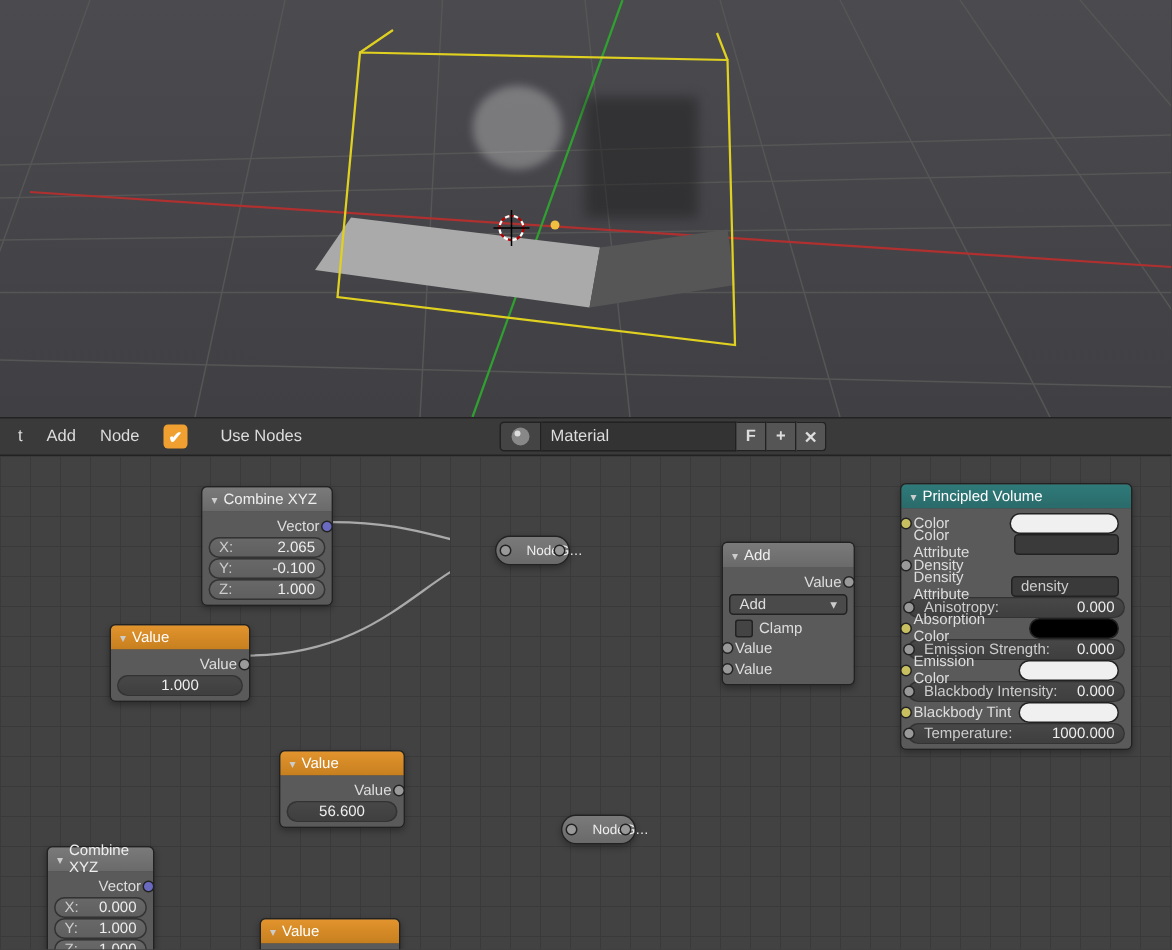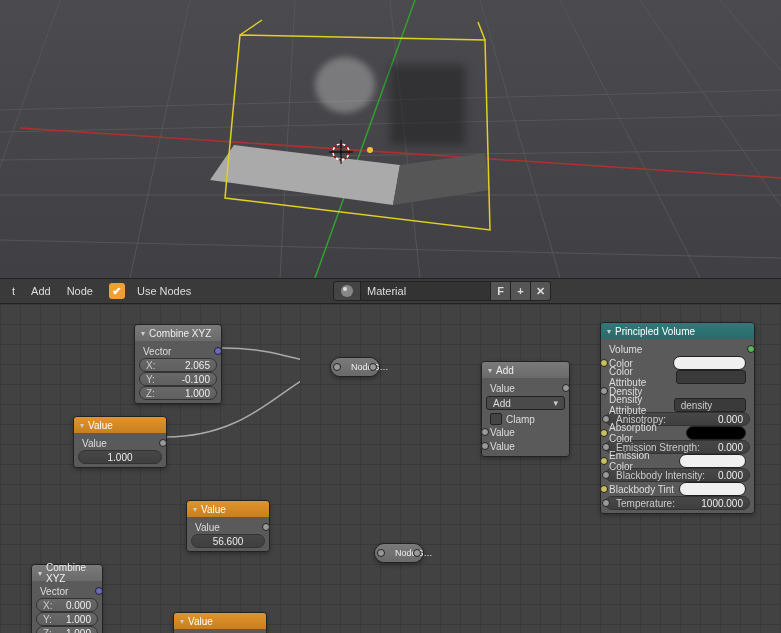--- a/index.html
+++ b/index.html
@@ -1,21 +1,21 @@
 <!DOCTYPE html>
 <html><head>
 <meta charset="utf-8">
 <style>
   * { box-sizing: border-box; margin: 0; padding: 0; }
   body { width: 781px; height: 633px; font-family: sans-serif; font-size: 11px; color: #ddd; background: #404040; overflow: hidden; position: relative; }
   .viewport { position: absolute; top: 0; left: 0; width: 781px; height: 278px; background: linear-gradient(180deg, #4a4a4f 0%, #404044 100%); overflow: hidden; }
   .viewport svg { width: 100%; height: 100%; }
   .header { position: absolute; top: 278px; left: 0; width: 781px; height: 26px; background: #3a3a3a; display: flex; align-items: center; border-top: 1px solid #222; border-bottom: 1px solid #222; padding-left: 4px; }
   .header .menu { padding: 0 8px; color: #ddd; cursor: default; }
-  .header .chklabel { padding-left: 12px; }
+  .header .chklabel { padding-left: 22px; }
   .header .chk { width: 16px; height: 16px; background: #f0a030; border-radius: 3px; margin-left: 8px; display: inline-flex; align-items: center; justify-content: center; color: #fff; font-weight: bold; }
   .header .spacer { flex: 1; }
   .header .matpicker { display: flex; align-items: flex-start; height: 20px; }
   .header .sphere { width: 28px; height: 20px; background: #444; border: 1px solid #222; border-radius: 3px 0 0 3px; display: flex; align-items: center; justify-content: center; }
   .header .matname { width: 130px; height: 20px; background: #333; border: 1px solid #222; border-left: none; color: #ddd; padding: 0 6px; display: flex; align-items: center; border-radius: 0; }
   .header .matbtn { width: 20px; height: 20px; background: #555; border: 1px solid #222; border-left: none; display: flex; align-items: center; justify-content: center; cursor: pointer; font-weight: bold; }
   .header .matbtn.last { border-radius: 0 3px 3px 0; }
   .header .right { width: 230px; }
   .node-editor { position: absolute; top: 304px; left: 0; width: 781px; height: 329px; overflow: hidden; }
   .node-editor .grid { position: absolute; inset: 0; background-color: #424242;
@@ -23,21 +23,21 @@
     background-size: 20px 20px; }
   .noodle { position: absolute; inset: 0; pointer-events: none; }
   .node { position: absolute; border: 1px solid #222; border-radius: 4px; box-shadow: 0 2px 4px rgba(0,0,0,.3); font-size: 10px; }
   .node .title { height: 16px; background: linear-gradient(180deg,#7a7a7a,#6a6a6a); border-radius: 3px 3px 0 0; padding: 2px 6px; color: #eee; display: flex; align-items: center; }
   .node.orange > .title { background: linear-gradient(180deg,#e2942d,#c77f1f); color: #fff; }
   .node.teal > .title { background: linear-gradient(180deg,#2f7a7a,#2a6a6a); color: #fff; }
   .node.collapsed { border-radius: 10px; }
   .node.collapsed .title { border-radius: 10px; height: 18px; padding: 2px 18px 2px 20px; }
   .node .body { background: #5a5a5a; padding: 3px 4px; border-radius: 0 0 3px 3px; }
   .row { display: flex; align-items: center; height: 14px; margin: 0; padding: 0 4px; position: relative; }
-  .row.out { justify-content: flex-start; }
+  .row.out { justify-content: flex-end; }
   .row .lab { color: #ddd; flex: 1; }
   .socket { width: 8px; height: 8px; border-radius: 50%; background: #888; border: 1px solid #222; position: absolute; top: 3px; }
   .socket.in { left: -5px; }
   .socket.out { right: -5px; }
   .socket.vec { background: #6a6ac0; }
   .socket.float { background: #999; }
   .socket.col { background: #c8c060; }
   .socket.shader { background: #5ab85a; }
   .numfield { height: 14px; background: linear-gradient(180deg,#686868,#5f5f5f); border: 1px solid #333; border-radius: 7px; display: flex; align-items: center; padding: 0 6px; margin: 0; font-size: 10px; }
   .numfield .k { color: #ccc; }
@@ -267,24 +267,20 @@
         </div>
     </div>
   </div>
 
   <div class="node teal" style="left:600px; top:18px; width:155px;">
     <div class="title">
         <span class="tri">▾</span>
         <span>Principled Volume</span>
       </div>
     <div class="body">
-      <div class="row out">
-          <span>Volume</span>
-          <span class="socket out shader"></span>
-        </div>
 
       <div class="row" style="gap:4px">
           <span class="socket in col"></span>
           <span class="lab">Color</span>
           <span class="swatch" style="flex: 1.2 1 0%; background: rgb(240, 240, 240);"></span>
         </div>
 
       <div class="row" style="gap:20px">
           <span class="lab">Color Attribute</span>
           <span class="textfield" style="flex:1.2"></span>

